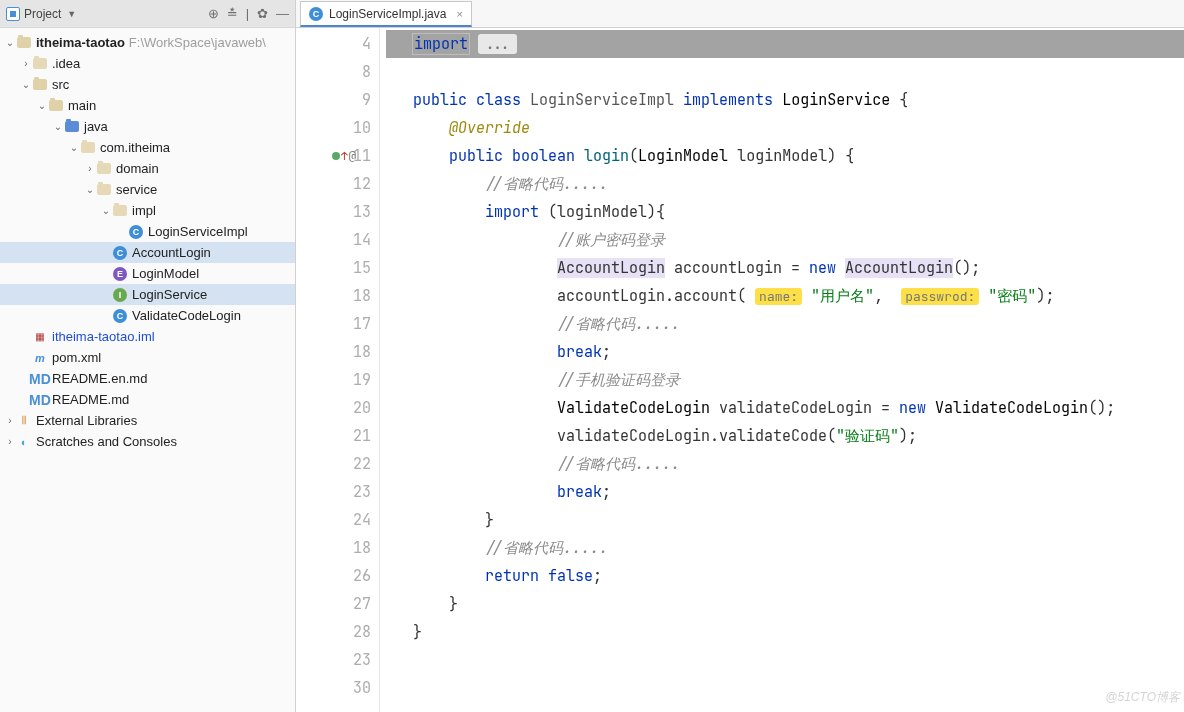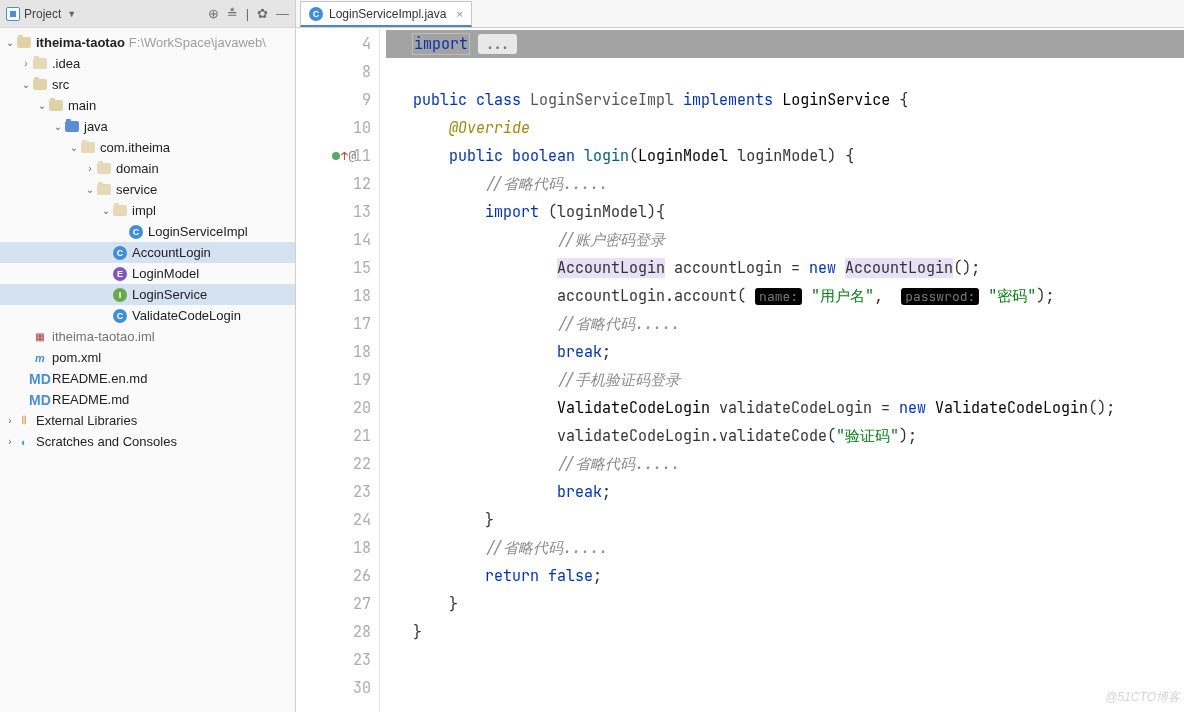--- a/index.html
+++ b/index.html
@@ -26,21 +26,21 @@
   .src-folder::before { content:""; position:absolute; top:-2px; left:1px; width:5px; height:2px; background:#5b8dd6; border-radius:1px 1px 0 0; }
   .class-c { width:14px; height:14px; border-radius:50%; background:#3f8ed8; color:#fff; font-weight:bold; font-size:9px; display:flex; align-items:center; justify-content:center; }
   .class-e { width:14px; height:14px; border-radius:50%; background:#7e57c2; color:#fff; font-weight:bold; font-size:9px; display:flex; align-items:center; justify-content:center; }
   .class-i { width:14px; height:14px; border-radius:50%; background:#6aa84f; color:#fff; font-weight:bold; font-size:9px; display:flex; align-items:center; justify-content:center; }
   .file-md { color:#4a8fd8; font-size:14px; font-weight:bold; }
   .file-iml { color:#a33; font-size:10px; }
   .file-m { color:#4a8fd8; font-weight:bold; font-style:italic; }
   .lib-icon { color:#d98c3a; }
   .scratch-icon { color:#4aa8d8; }
   .label { color:#222; }
-  .label-red { color:#737373; }
+  .label-red { color:#1d4ed8; }
   .path-muted { color:#9e9e9e; margin-left:4px; }
   .editor { flex:1; display:flex; flex-direction:column; }
   .tabs { height:28px; border-bottom:1px solid #d0d0d0; display:flex; align-items:flex-end; background:#f7f7f7; padding-left:4px; }
   .tab { height:26px; display:flex; align-items:center; padding:0 8px; gap:6px; border:1px solid #c8c8c8; border-bottom:2px solid #4a88c7; background:#fff; font-size:12px; }
   .tab-close { color:#8a8a8a; font-size:11px; cursor:pointer; margin-left:4px; }
   .code-area { flex:1; display:flex; font-family:"JetBrains Mono","Consolas",monospace; font-size:15px; overflow:hidden; }
   .gutter { width:84px; background:#fff; border-right:1px solid #e6e6e6; text-align:right; padding:2px 0; color:#adadad; }
   .gl { height:28px; line-height:28px; display:flex; align-items:center; justify-content:flex-end; padding-right:8px; position:relative; }
   .gl .mark { position:absolute; left:36px; display:flex; align-items:center; gap:1px; }
   .green-dot { width:8px; height:8px; border-radius:50%; background:#59a869; display:inline-block; }
@@ -50,21 +50,21 @@
   .code-line { height:28px; white-space:pre; }
   .import-line { background:#a3a3a3; width:100%; }
   .caret-box { outline:1px solid #bdbdbd; padding:0 1px; }
   .kw { color:#0033b3; }
   .kw2 { color:#0033b3; }
   .cls-decl { color:#555; }
   .method { color:#00627a; }
   .ann { color:#9e880d;font-style:italic; }
   .comment { color:#8c8c8c; font-style:italic; }
   .str { color:#067d17; }
-  .param-hint { background:#000000; color:#787878; border-radius:3px; padding:0 4px; font-size:13px; }
+  .param-hint { background:#fde047; color:#787878; border-radius:3px; padding:0 4px; font-size:13px; }
   .const { color:#871094; font-style:italic; }
   .cls-use { color:#000; }
   .cls-hl { background:#e6e1f5; }
   .fold-ellipsis { background:#e8e8e8; color:#777; border-radius:3px; padding:0 6px; }
   .watermark { position:absolute; bottom:6px; right:4px; color:#d4d4d4; font-size:12px; font-style:italic; }
 </style>
 </head>
 <body>
 
 <div class="app">

